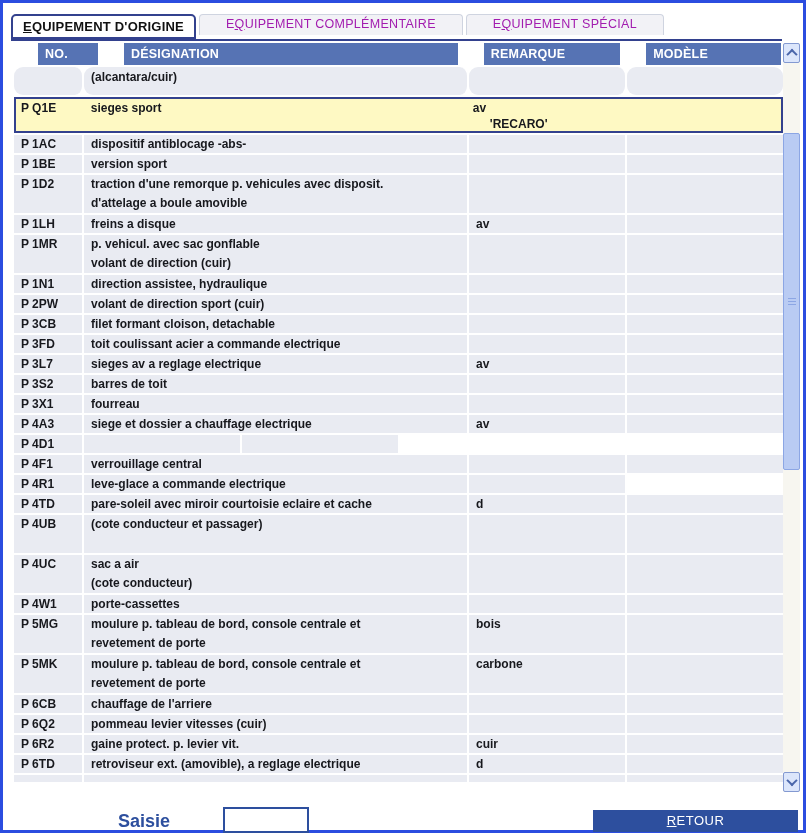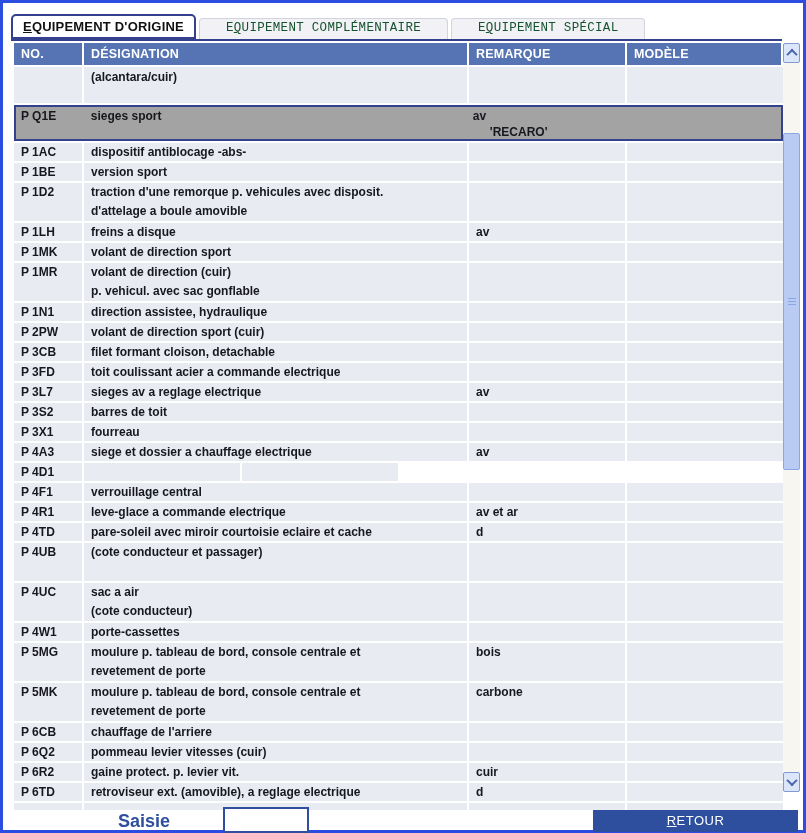--- a/index.html
+++ b/index.html
@@ -1,51 +1,51 @@
 <!DOCTYPE html>
 <html><head>
 <meta charset="utf-8">
 <style>
   html, body { margin:0; padding:0; width:806px; height:833px; overflow:hidden; background:#fff; }
   body { font-family:"Liberation Sans", sans-serif; }
   .window { position:absolute; inset:0; border:3px solid #2b4de0; background:#fff; box-sizing:border-box; }
 
   
-  .tabs { position:absolute; left:8px; top:11px; display:flex; align-items:flex-end; }
+  .tabs { position:absolute; left:8px; top:11px; display:flex; align-items:flex-start; }
   .tab { box-sizing:border-box; white-space:nowrap; cursor:default; }
   .tab.active {
     height:25px; background:#fff; border:2px solid #33418e; border-radius:5px 5px 0 0;
     font-weight:bold; font-size:13px; color:#111; padding:3px 10px 0 10px; z-index:2; letter-spacing:0.2px;
   }
   .tab.inactive {
     height:21px; background:#f2f2f6; border:1px solid #cfd4e0; border-bottom:none; border-radius:4px 4px 0 0;
-    font-size:12.5px; color:#14532d; padding:2px 26px 0 26px; margin-left:3px; letter-spacing:0.3px;font-family:Liberation Mono, monospace;
+    font-size:12.5px; color:#a21caf; padding:2px 26px 0 26px; margin-left:3px; letter-spacing:0.3px;
   }
   .u { text-decoration:underline; }
   .tabline { position:absolute; left:8px; top:36px; width:771px; height:2px; background:#33418e; }
 
   
   .grid { position:absolute; left:11px; top:40px; width:769px; }
   .row, .hrow { display:flex; margin-bottom:2px; }
   .hrow .hcell {
     background:#5673b4; color:#fff; font-weight:bold; font-size:12.5px;
     height:22px; line-height:22px; padding-left:7px; box-sizing:border-box;
-    border-right:2px solid #fff; letter-spacing:0.2px;
+    border-right:2px solid #fff; letter-spacing:0.2px;margin-left:24px;
   }
   .cell {
     background:#e9ebf2; color:#17181d; font-weight:bold; font-size:12px;
     height:18px; line-height:18px; padding-left:7px; box-sizing:border-box;
     border-right:2px solid #fff; overflow:hidden; white-space:nowrap;
   }
   .c0 { width:70px; } .c1 { width:385px; } .c2 { width:158px; } .c3 { width:156px; border-right:none; }
   .row.dbl .cell { height:38px; line-height:19px; }
-  .row.cont .cell { height:36px; line-height:20px; }
+  .row.cont .cell { height:28px; line-height:20px;border-radius:9px; }
   .row.partial .cell { height:7px; }
   .row.selected {
-    background:#a3a3a3; border:2px solid #33418e; height:36px; box-sizing:border-box; margin-bottom:2px;
+    background:#fef9c3; border:2px solid #33418e; height:36px; box-sizing:border-box; margin-bottom:2px;
   }
   .row.selected .cell { background:transparent; border-right:none; height:32px; line-height:16px; padding-top:1px; }
   .row.selected .c0 { width:68px; padding-left:5px; }
   .row.selected .c2 { padding-left:5px; }
   .line { height:19px; }
   .row.selected .line { height:16px; }
   .indent { padding-left:17px; }
 
   
   .scrollbar { position:absolute; left:780px; top:40px; width:17px; height:749px; background:#f7f6f0; }
@@ -142,33 +142,25 @@
           <div class="cell c3"></div>
         </div>
         <div class="row">
           <div class="cell c0">P 1LH</div>
           <div class="cell c1">
             <div class="line">freins a disque</div>
           </div>
           <div class="cell c2">av</div>
           <div class="cell c3"></div>
         </div>
-        <div class="row">
-          <div class="cell c0">P 1MK</div>
-          <div class="cell c1">
-            <div class="line">volant de direction sport</div>
-          </div>
-          <div class="cell c2"></div>
-          <div class="cell c3"></div>
-        </div>
         <div class="row dbl">
           <div class="cell c0">P 1MR</div>
           <div class="cell c1">
+            <div class="line">p. vehicul. avec sac gonflable</div>
             <div class="line">volant de direction (cuir)</div>
-            <div class="line">p. vehicul. avec sac gonflable</div>
           </div>
           <div class="cell c2"></div>
           <div class="cell c3"></div>
         </div>
         <div class="row">
           <div class="cell c0">P 1N1</div>
           <div class="cell c1">
             <div class="line">direction assistee, hydraulique</div>
           </div>
           <div class="cell c2"></div>
@@ -241,21 +233,20 @@
             <div class="line">verrouillage central</div>
           </div>
           <div class="cell c2"></div>
           <div class="cell c3"></div>
         </div>
         <div class="row">
           <div class="cell c0">P 4R1</div>
           <div class="cell c1">
             <div class="line">leve-glace a commande electrique</div>
           </div>
-          <div class="cell c2">av et ar</div>
           <div class="cell c3"></div>
         </div>
         <div class="row">
           <div class="cell c0">P 4TD</div>
           <div class="cell c1">
             <div class="line">pare-soleil avec miroir courtoisie eclaire et cache</div>
           </div>
           <div class="cell c2">d</div>
           <div class="cell c3"></div>
         </div>

